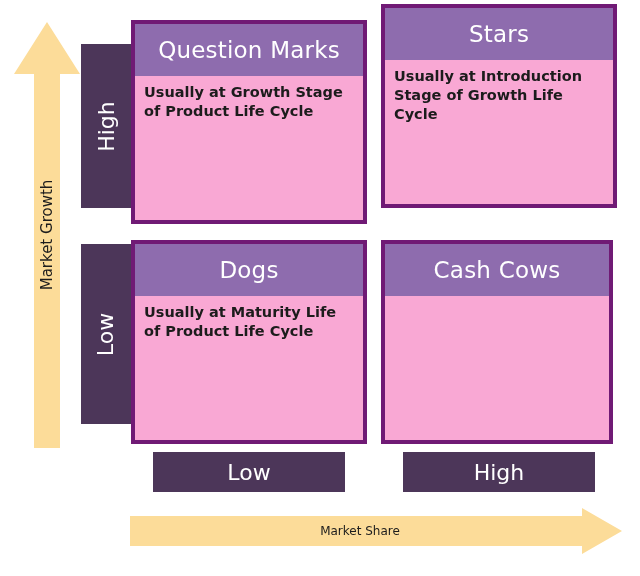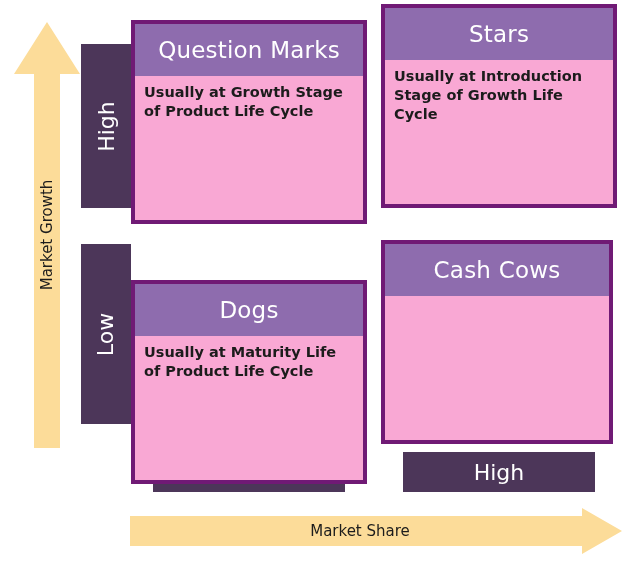--- a/index.html
+++ b/index.html
@@ -40,21 +40,21 @@
   .quad-body {
     padding: 7px 9px 0 9px;
     color: #1c1c1c;
     font-size: 14.5px;
     line-height: 1.32;
     font-weight: bold;
   }
 
   #quad-question-marks { left: 131px; top: 20px;  width: 236px; height: 204px; }
   #quad-stars          { left: 381px; top: 4px;  width: 236px; height: 204px; }
-  #quad-dogs           { left: 131px; top: 240px; width: 236px; height: 204px; margin-top: 40px; }
+  #quad-dogs           { left: 131px; top: 240px; width: 236px; height: 204px; }
   #quad-cash-cows      { left: 381px; top: 240px; width: 232px; height: 204px; }
 
   
   .axis-block {
     position: absolute;
     background: #4C3659;
     color: #ffffff;
     display: flex;
     align-items: center;
     justify-content: center;
@@ -106,21 +106,21 @@
   .arrow-horizontal-label {
     position: absolute;
     left: 130px;
     top: 508px;
     width: 460px;
     height: 46px;
     display: flex;
     align-items: center;
     justify-content: center;
     pointer-events: none;
-    font-size: 15px;
+    font-size: 12px;
     color: #1c1c1c;
   }
 </style>
 </head>
 <body>
 
 <div id="canvas">
 
   <svg class="arrow-vertical" viewBox="0 0 70 426" aria-hidden="true">
     <polygon points="35,0 68,52 48,52 48,426 22,426 22,52 2,52" fill="#FCDC99"></polygon>

